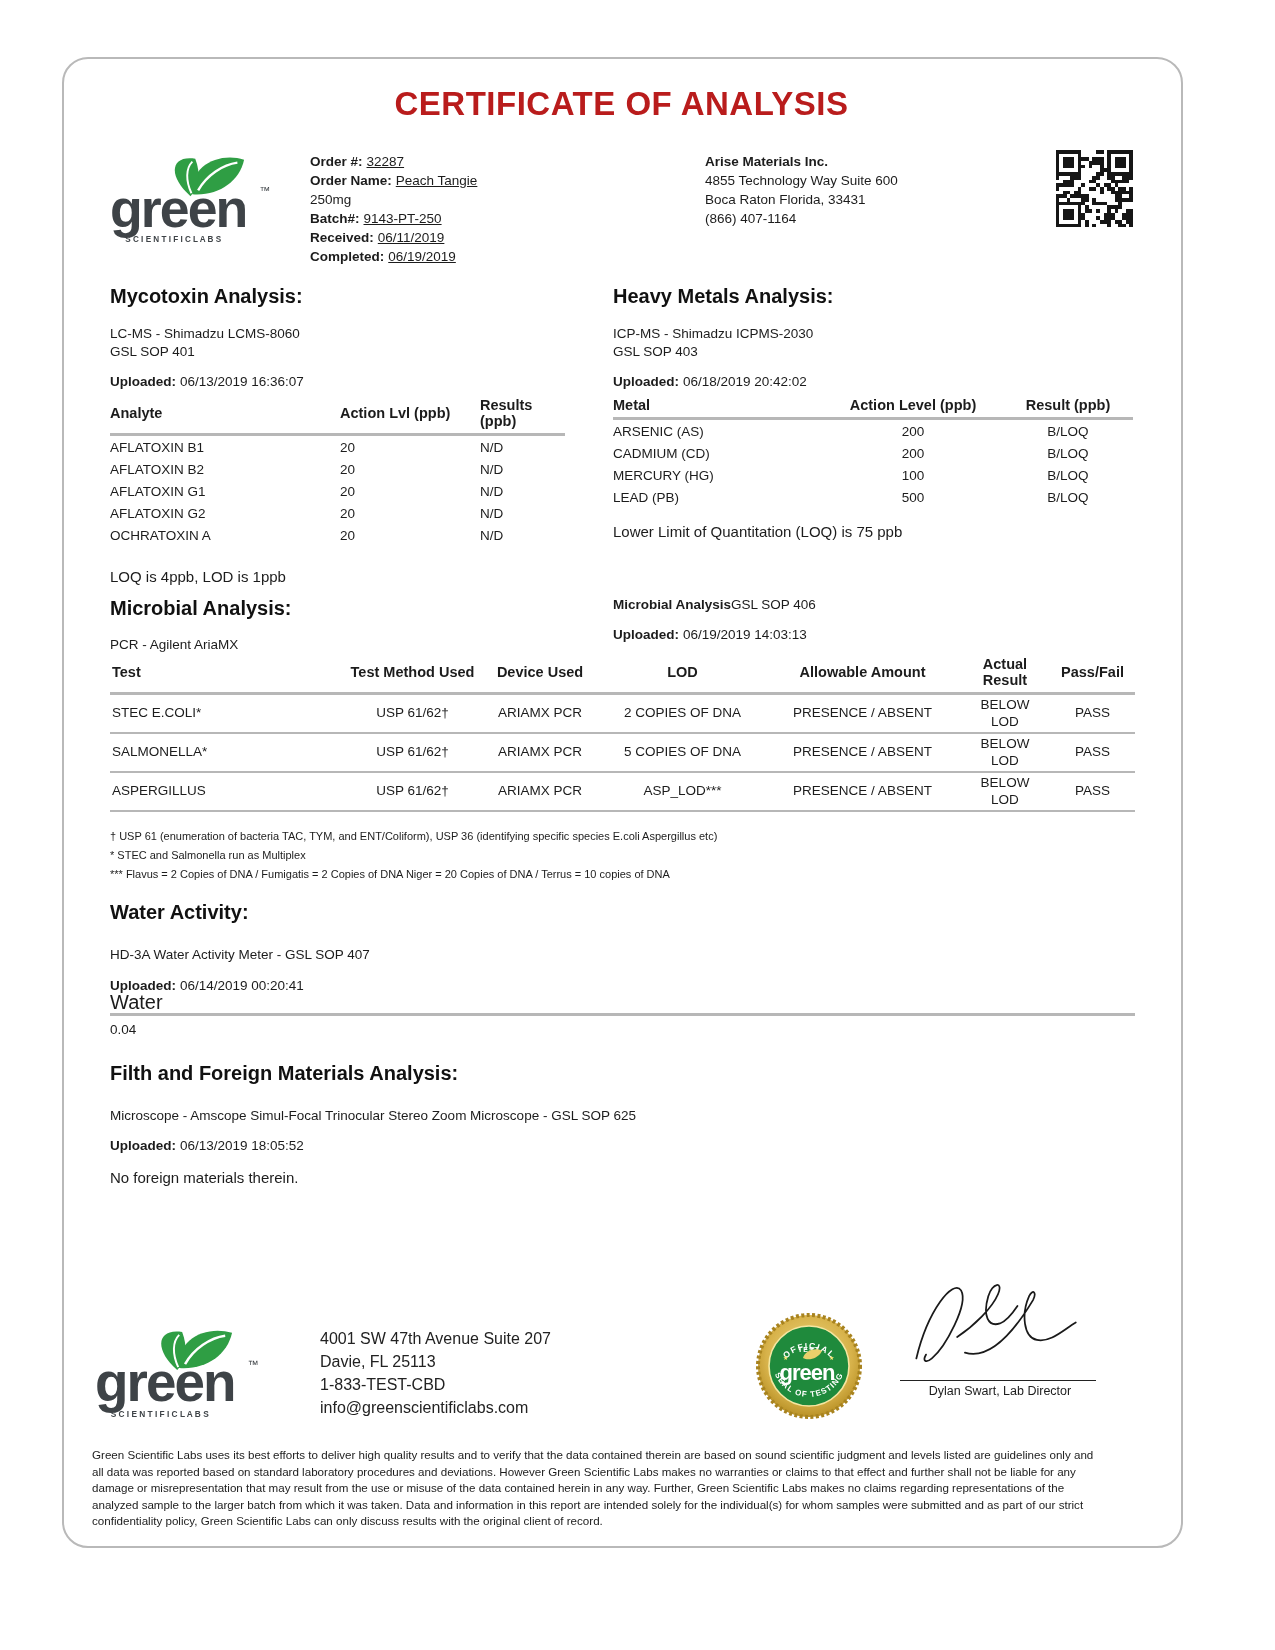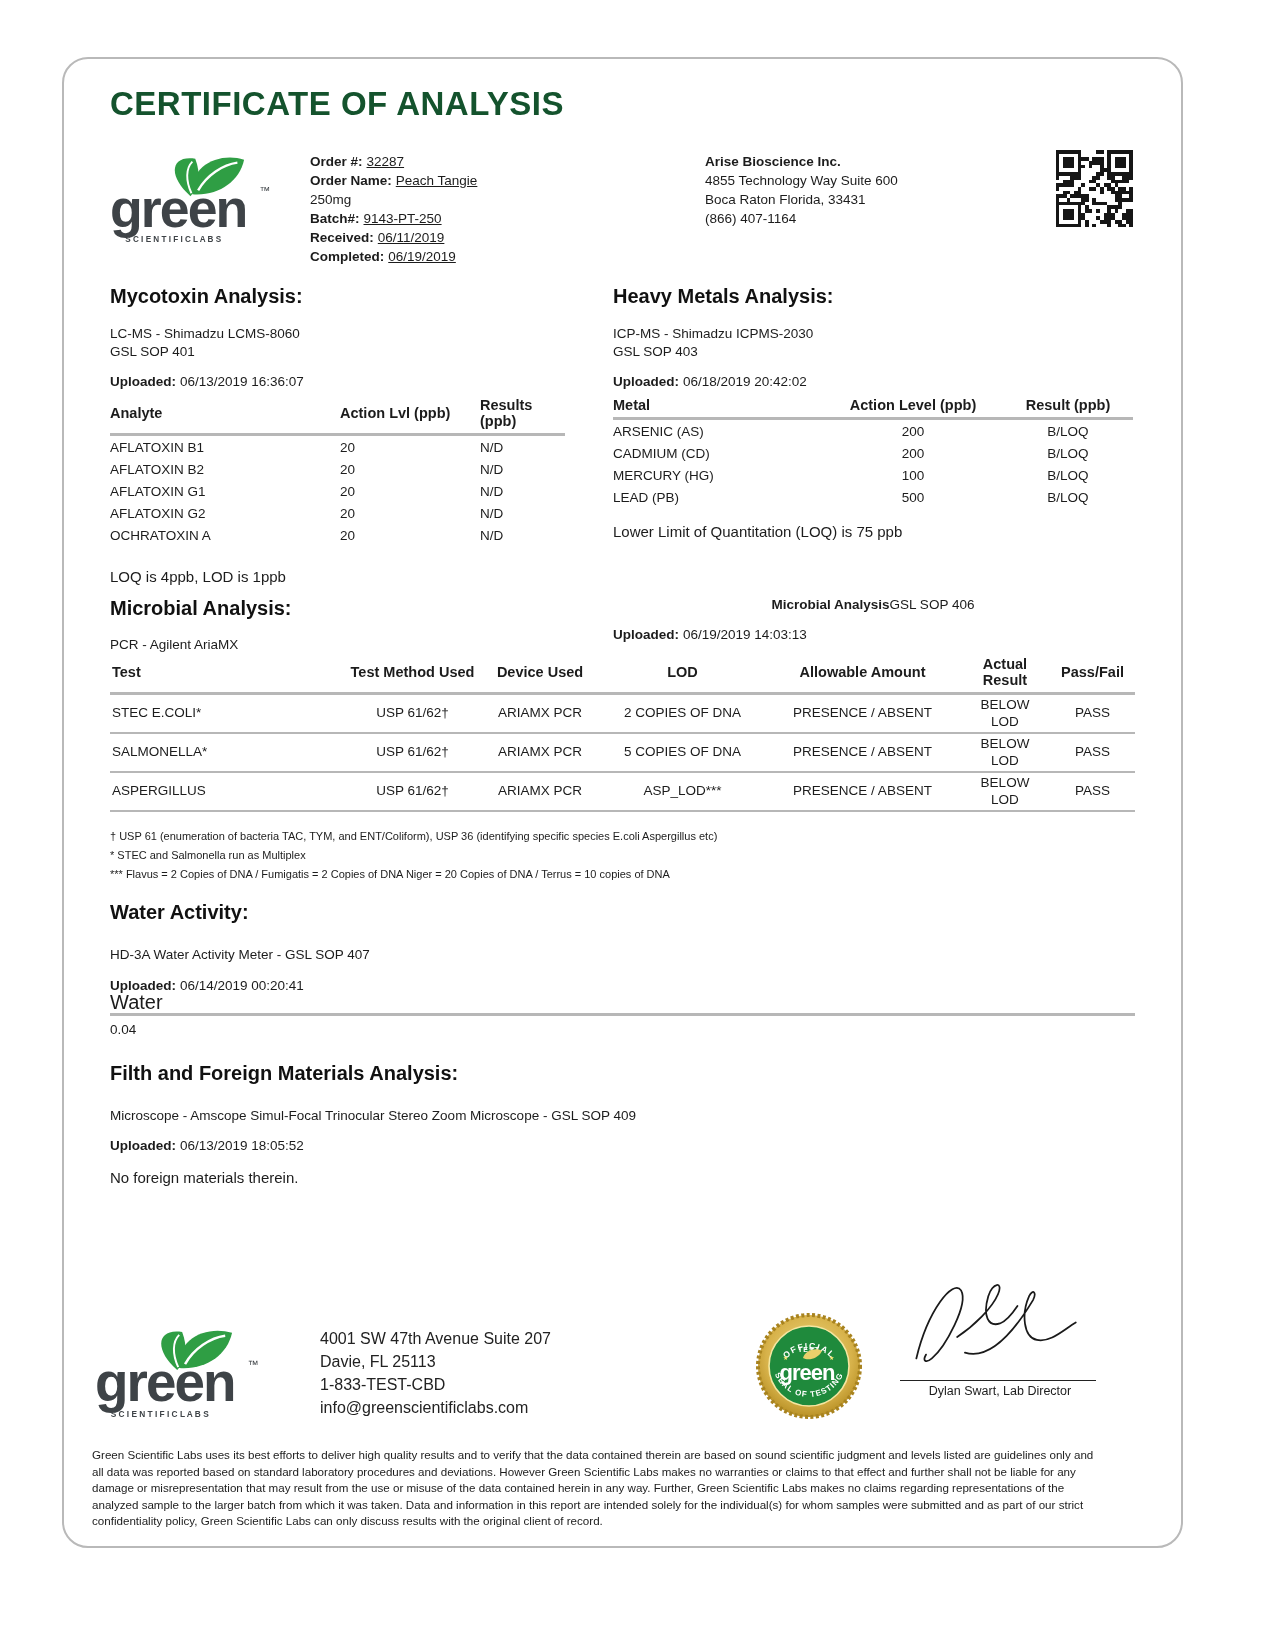--- a/index.html
+++ b/index.html
@@ -1,19 +1,19 @@
 <!DOCTYPE html>
 <html><head>
 <meta charset="utf-8">
 <style>
   html,body{margin:0;padding:0;background:#ffffff;}
   body{width:1275px;height:1650px;position:relative;font-family:"Liberation Sans","DejaVu Sans",sans-serif;color:#1c1c1c;}
   .panel{position:absolute;left:62px;top:57px;width:1121px;height:1491px;border:2px solid #b9b9b9;border-radius:26px;box-sizing:border-box;background:#fff;}
   .content{padding:0 48px 0 46px;}
-  .doc-title{margin-top:26px;text-align:left;font-size:33px;font-weight:bold;letter-spacing:.5px;color:#14532d;}
+  .doc-title{margin-top:26px;text-align:center;font-size:33px;font-weight:bold;letter-spacing:.5px;color:#b91c1c;}
   
   .hrow{display:flex;margin-top:27px;align-items:flex-start;}
   .h-logo{width:200px;}
   .h-order{width:395px;font-size:13.5px;line-height:19px;padding-top:2px;}
   .h-client{width:325px;font-size:13.5px;line-height:19px;padding-top:2px;}
   .line .v{margin-left:4px;text-decoration:underline;}
   .bold{font-weight:bold;}
   
   .logo-svg{display:block;}
   
@@ -31,21 +31,21 @@
   .t-metal{width:520px;margin-top:3px;}
   .t-myco th,.t-metal th{font-size:14.5px;font-weight:bold;text-align:left;padding:3px 0 4px 0;border-bottom:3px solid #b7b7b7;}
   .t-myco td,.t-metal td{font-size:13.5px;padding:3px 0;height:16px;}
   .t-metal th.c,.t-metal td.c{text-align:center;}
   .note-s{font-size:15px;line-height:14px;}
   .note-loq{margin-top:24px;}
   .note-llq{margin-top:17px;}
   
   .sec-mic{margin-top:12px;}
   .mic-pcr{margin-top:16px;font-size:13.5px;line-height:18px;}
-  .mic-sop{font-size:13.5px;line-height:18px;text-align:center;}
+  .mic-sop{font-size:13.5px;line-height:18px;}
   .t-mic{width:1025px;margin-top:2px;}
   .t-mic th{font-size:14.5px;font-weight:bold;line-height:16px;padding:0 0 4px 0;border-bottom:3px solid #b7b7b7;text-align:center;vertical-align:middle;}
   .t-mic th.first{text-align:left;padding-left:2px;}
   .t-mic td{font-size:13.5px;line-height:16.5px;text-align:center;vertical-align:middle;height:39px;border-bottom:2px solid #b7b7b7;padding:2px 6px;box-sizing:border-box;}
   .t-mic td.first{text-align:left;padding-left:2px;}
   .footnotes{margin-top:15px;font-size:11px;line-height:19px;}
   
   .sec-water h2{margin-top:16px;}
   .w-label{font-size:20px;font-weight:normal;line-height:15px;}
   .w-rule{margin-top:3px;height:3px;background:#b7b7b7;width:1025px;}
@@ -89,21 +89,21 @@
       </div>
       <div class="h-order">
         <div class="line"><b>Order #:</b><span class="v">32287</span></div>
         <div class="line"><b>Order Name:</b><span class="v">Peach Tangie</span></div>
         <div class="line">250mg</div>
         <div class="line"><b>Batch#:</b><span class="v">9143-PT-250</span></div>
         <div class="line"><b>Received:</b><span class="v">06/11/2019</span></div>
         <div class="line"><b>Completed:</b><span class="v">06/19/2019</span></div>
       </div>
       <div class="h-client">
-        <div class="line bold">Arise Bioscience Inc.</div>
+        <div class="line bold">Arise Materials Inc.</div>
         <div class="line">4855 Technology Way Suite 600</div>
         <div class="line">Boca Raton Florida, 33431</div>
         <div class="line">(866) 407-1164</div>
       </div>
       <div class="qr">
           <div style="grid-area: 1 / 1;"></div>
           <div style="grid-area: 1 / 2;"></div>
           <div style="grid-area: 1 / 3;"></div>
           <div style="grid-area: 1 / 4;"></div>
           <div style="grid-area: 1 / 5;"></div>
@@ -507,21 +507,21 @@
       <h2>Water Activity:</h2>
       <div class="instr" style="margin-top:22px;">HD-3A Water Activity Meter - GSL SOP 407</div>
       <div class="uploaded" style="margin-top:13px;"><b>Uploaded:</b><span class="v">06/14/2019 00:20:41</span></div>
       <div class="w-label">Water</div>
       <div class="w-rule"></div>
       <div class="w-value">0.04</div>
     </div>
 
     <div class="sec-filth">
       <h2>Filth and Foreign Materials Analysis:</h2>
-      <div class="instr" style="margin-top:22px;">Microscope - Amscope Simul-Focal Trinocular Stereo Zoom Microscope - GSL SOP 409</div>
+      <div class="instr" style="margin-top:22px;">Microscope - Amscope Simul-Focal Trinocular Stereo Zoom Microscope - GSL SOP 625</div>
       <div class="uploaded"><b>Uploaded:</b><span class="v">06/13/2019 18:05:52</span></div>
       <div class="filth-result">No foreign materials therein.</div>
     </div>
 
   </div>
 
   <div class="footer-wrap">
     <div class="footer-row">
       <div class="f-logo">
         <svg class="logo-svg" width="186" height="100" viewBox="0 0 190 102">

